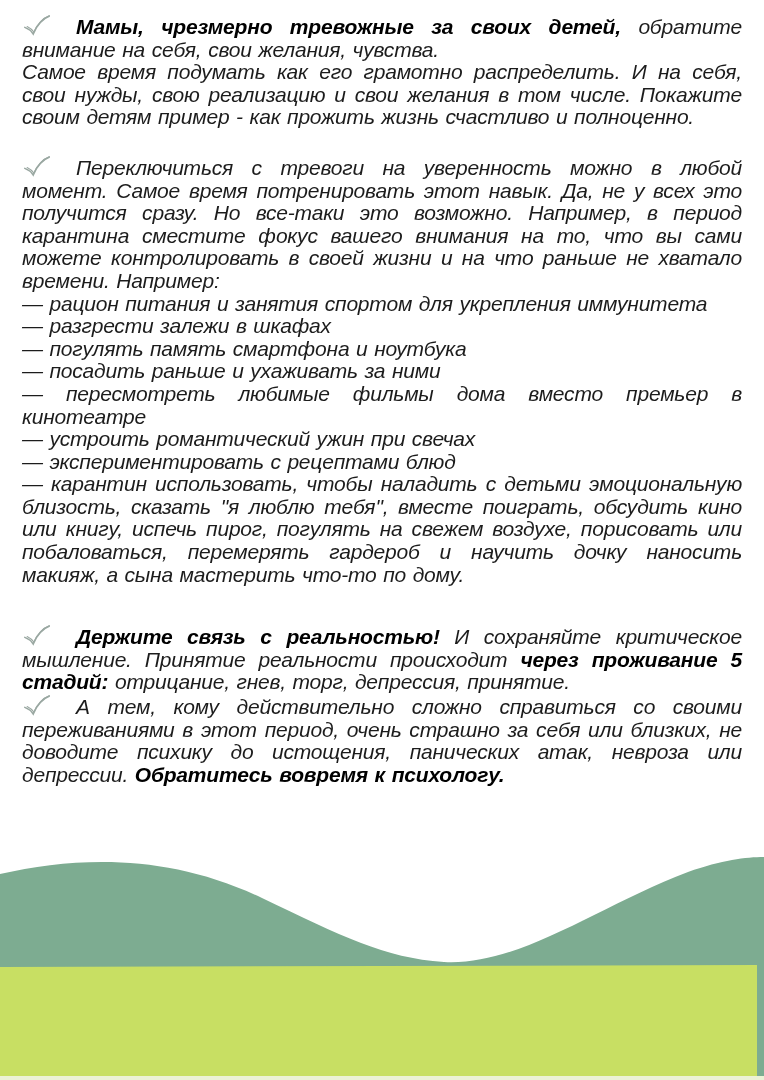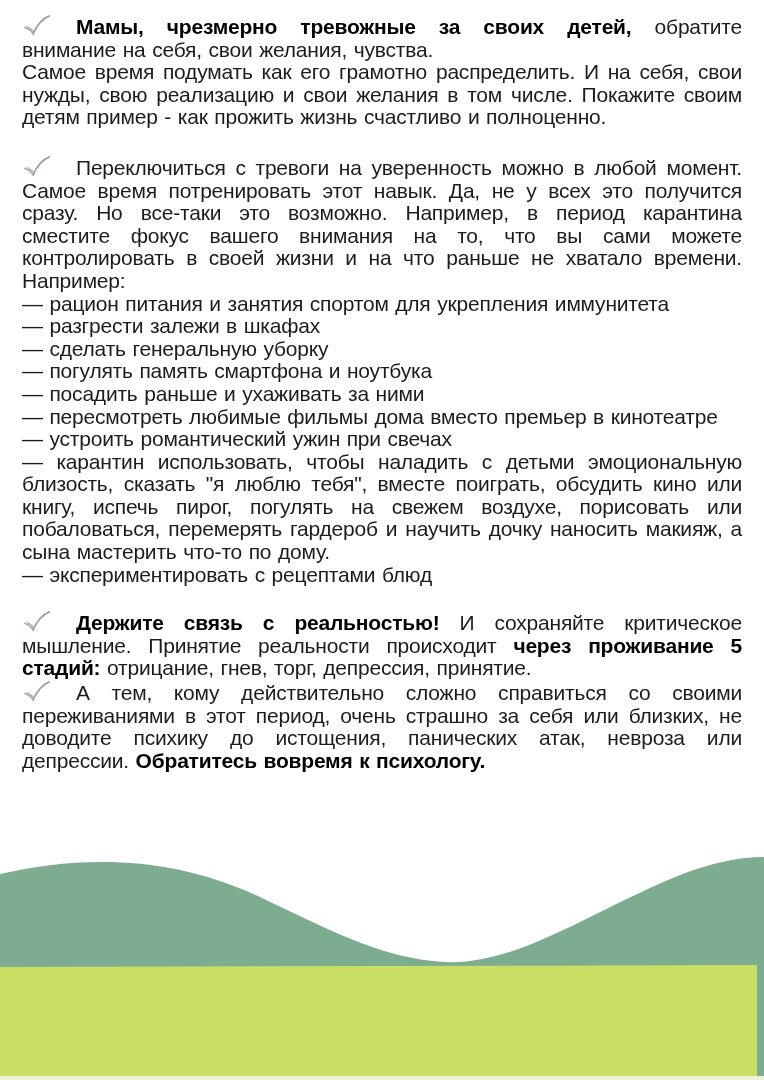--- a/index.html
+++ b/index.html
@@ -4,38 +4,39 @@
 <style>
   html,body{margin:0;padding:0;background:#ffffff;}
   .page{
     position:relative;
     width:764px;height:1080px;
     margin:0 auto;
     overflow:hidden;
     background:#ffffff;
     font-family:"Liberation Sans","DejaVu Sans",sans-serif;
     color:#1c1c1c;
+    font-style:italic;
   }
   .bg-waves{position:absolute;left:0;top:0;width:764px;height:1080px;z-index:0;}
   .content{
     position:absolute;left:0;top:0;z-index:1;
     box-sizing:border-box;
     width:764px;
     padding:14px 22px 0 22px;
   }
   .para{
     font-size:21px;
     line-height:22.6px;
     text-align:justify;
     letter-spacing:-0.2px;
     word-spacing:1px;
   }
   .para .b{font-weight:700;color:#000;}
   .mb1{margin-bottom:26px;}
-  .mb2{margin-bottom:24px;}
+  .mb2{margin-bottom:38px;}
   .mb3{}
   .check-wrap{
     display:inline-block;
     width:54px;
     vertical-align:-3px;
   }
   .check-wrap svg{display:block;}
   .list-item{margin:0;}
 </style>
 </head>
@@ -63,27 +64,26 @@
 
     <div class="para mb2">
       <span class="check-wrap">
         <svg width="30" height="23" viewBox="0 0 32 24">
           <path d="M3 14 C7 15.5 10 18 12 21 C15.5 11.5 23 4 29 2" fill="none" stroke-width="1.7" stroke-linecap="round" stroke="#9aa8a2"></path>
           <path d="M5.5 13 C8.5 14.5 11 16.5 12.6 19 C16 10.5 23.5 3.6 29.3 1.6" fill="none" stroke-width="1.1" stroke-linecap="round" stroke="#9aa8a2"></path>
         </svg>
       </span><span>Переключиться с тревоги на уверенность можно в любой момент. Самое время потренировать этот навык. Да, не у всех это получится сразу. Но все-таки это возможно. Например, в период карантина сместите фокус вашего внимания на то, что вы сами можете контролировать в своей жизни и на что раньше не хватало времени. Например:</span>
       <div class="list-item">— рацион питания и занятия спортом для укрепления иммунитета</div>
       <div class="list-item">— разгрести залежи в шкафах</div>
-      <div class="list-item">— сделать генеральную уборку</div>
       <div class="list-item">— погулять память смартфона и ноутбука</div>
       <div class="list-item">— посадить раньше и ухаживать за ними</div>
       <div class="list-item">— пересмотреть любимые фильмы дома вместо премьер в кинотеатре</div>
       <div class="list-item">— устроить романтический ужин при свечах</div>
+      <div class="list-item">— экспериментировать с рецептами блюд</div>
       <div class="list-item">— карантин использовать, чтобы наладить с детьми эмоциональную близость, сказать "я люблю тебя", вместе поиграть, обсудить кино или книгу, испечь пирог, погулять на свежем воздухе, порисовать или побаловаться, перемерять гардероб и научить дочку наносить макияж, а сына мастерить что-то по дому.</div>
-      <div class="list-item">— экспериментировать с рецептами блюд</div>
     </div>
 
     <div class="para mb3">
       <span class="check-wrap">
         <svg width="30" height="23" viewBox="0 0 32 24">
           <path d="M3 14 C7 15.5 10 18 12 21 C15.5 11.5 23 4 29 2" fill="none" stroke-width="1.7" stroke-linecap="round" stroke="#9aa8a2"></path>
           <path d="M5.5 13 C8.5 14.5 11 16.5 12.6 19 C16 10.5 23.5 3.6 29.3 1.6" fill="none" stroke-width="1.1" stroke-linecap="round" stroke="#9aa8a2"></path>
         </svg>
       </span><span class="b">Держите связь с реальностью!</span><span> И сохраняйте критическое мышление. Принятие реальности происходит </span><span class="b">через проживание 5 стадий:</span><span> отрицание, гнев, торг, депрессия, принятие.</span>
     </div>

